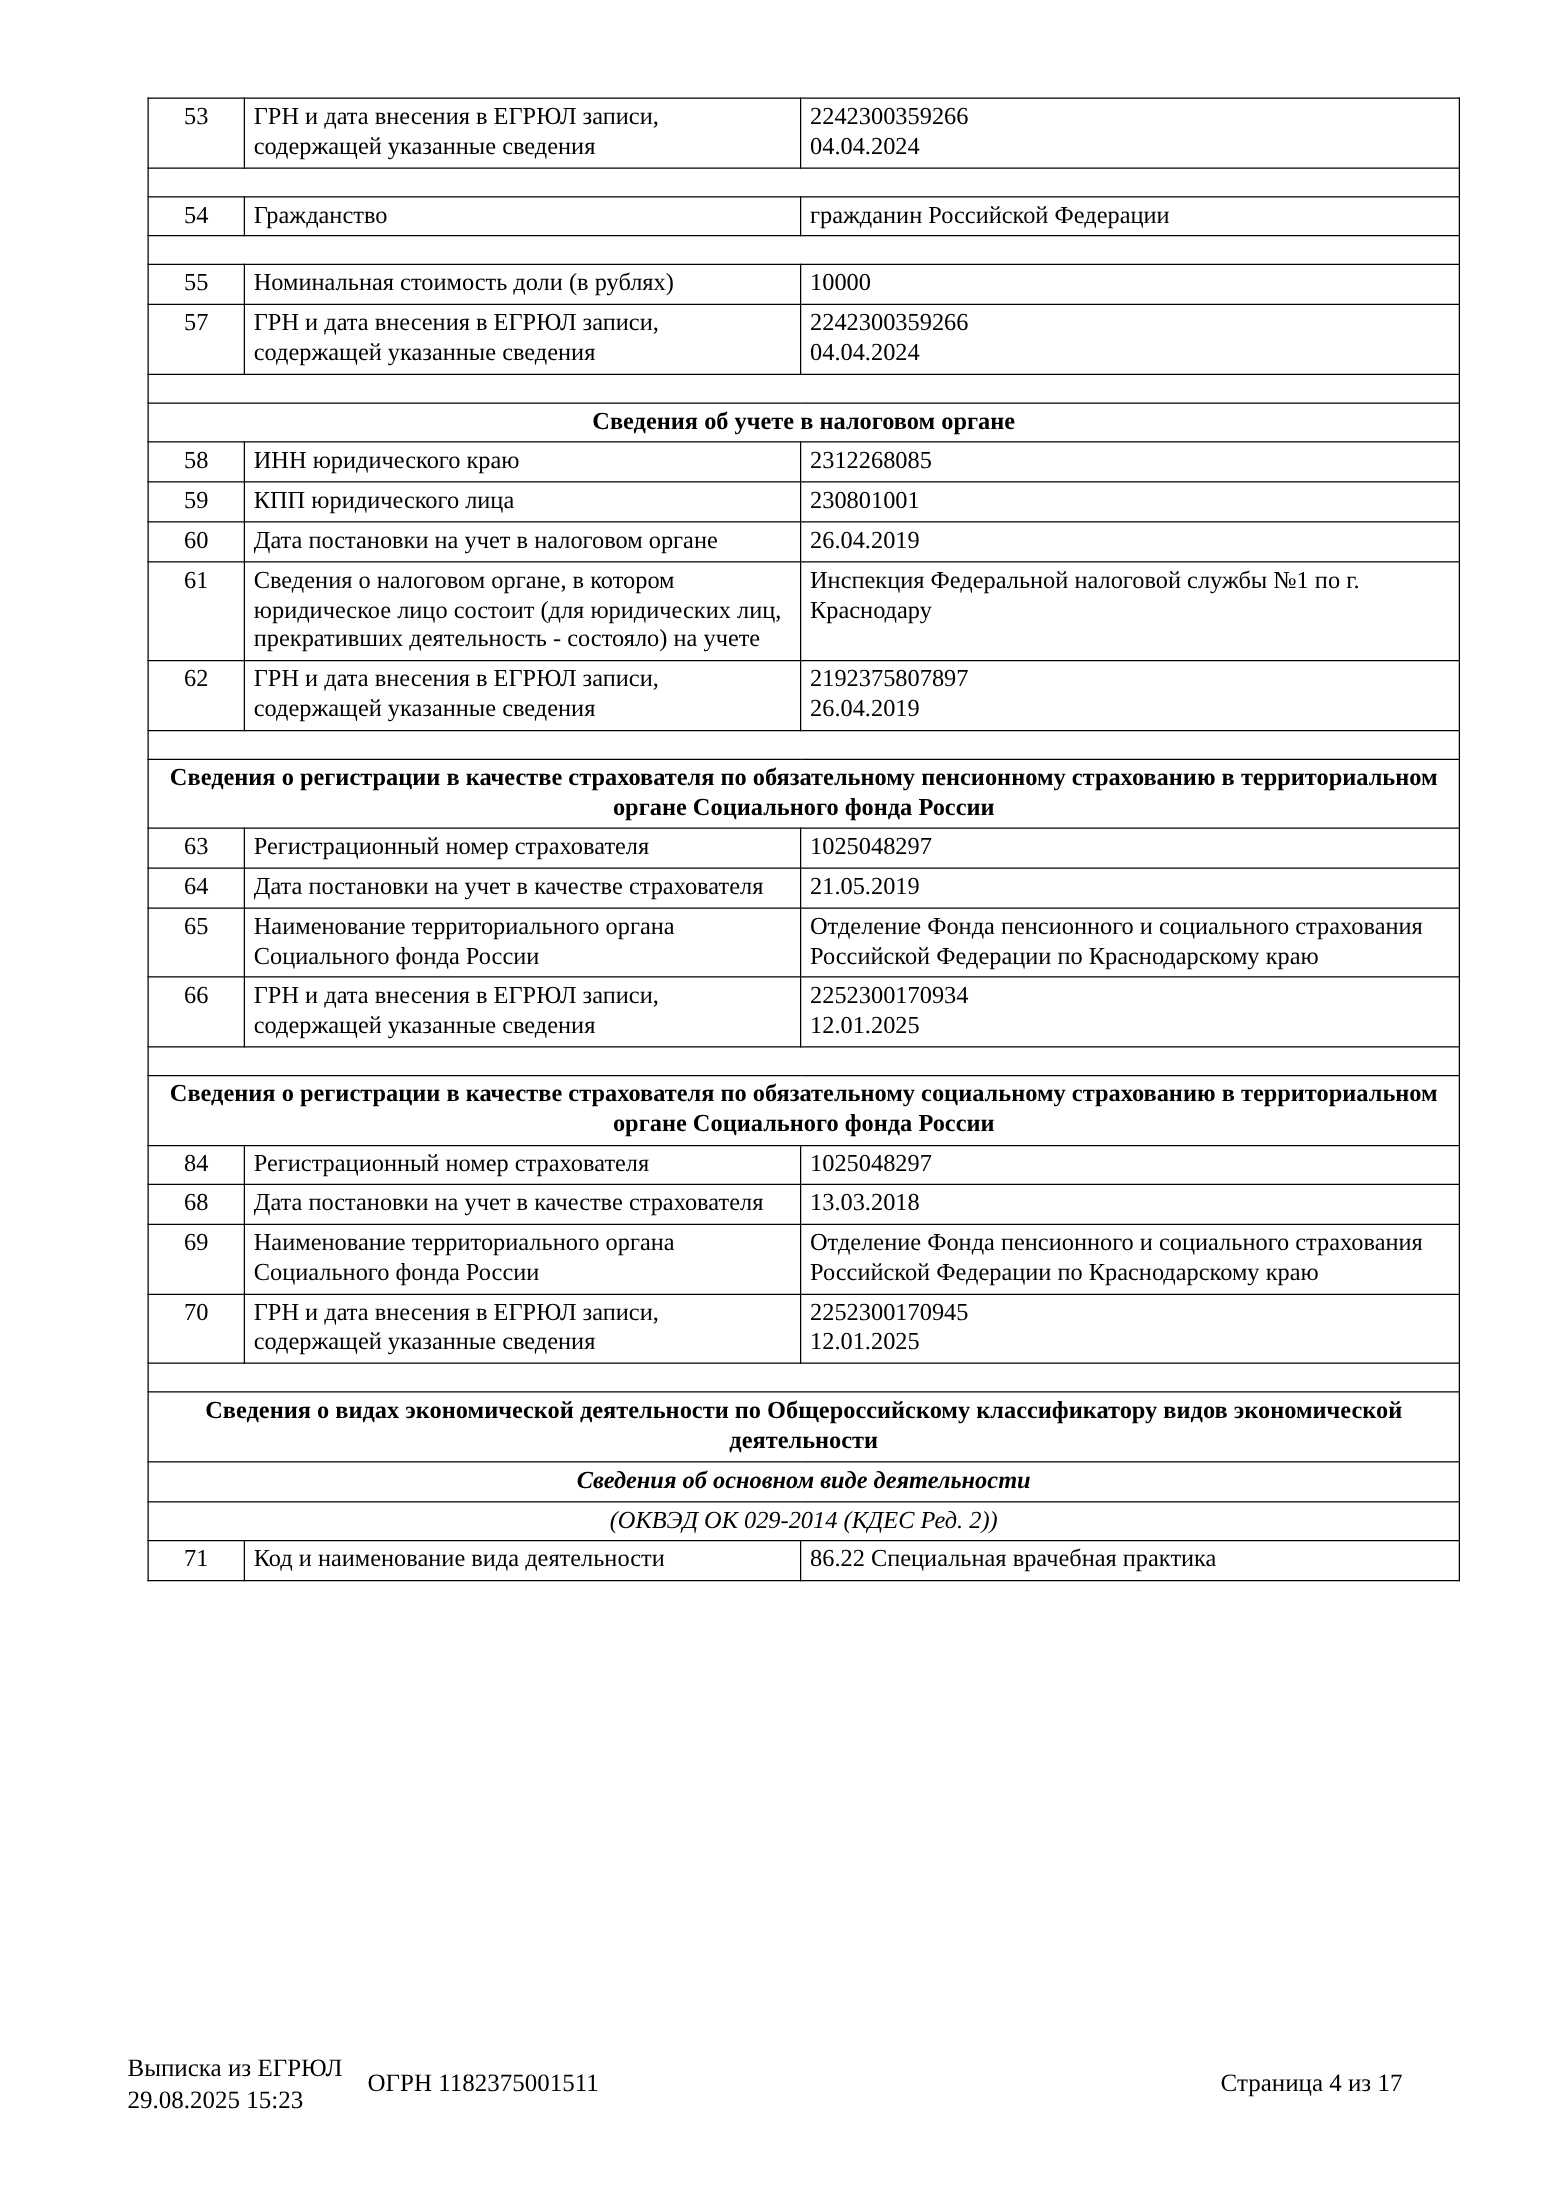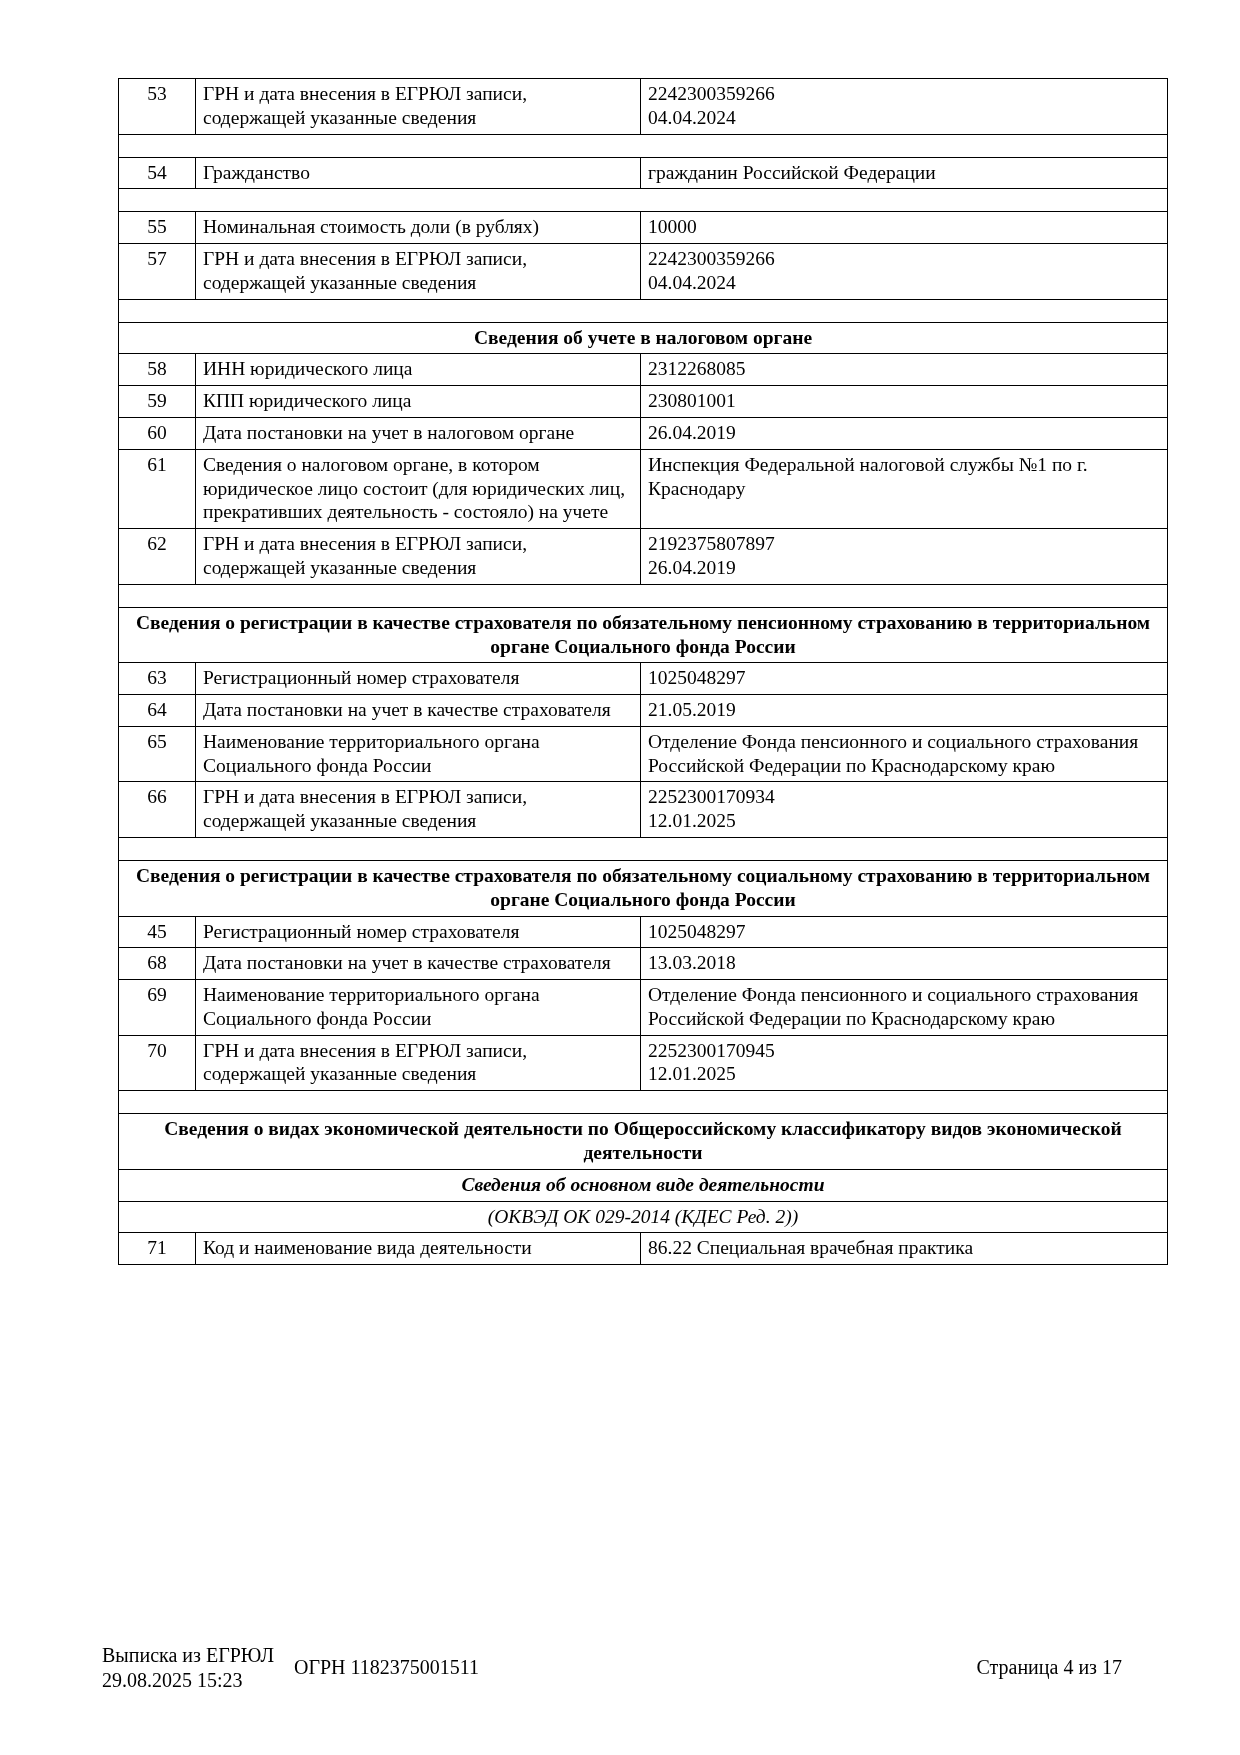--- a/index.html
+++ b/index.html
@@ -128,21 +128,21 @@
           </td>
         </tr>
         <tr class="spacer">
           <td colspan="3"></td>
         </tr>
         <tr>
           <td colspan="3" class="section">Сведения об учете в налоговом органе</td>
         </tr>
         <tr>
           <td class="num">58</td>
-          <td class="label">ИНН юридического лица</td>
+          <td class="label">ИНН юридического краю</td>
           <td class="value">
             <span class="nowrap-line">2312268085</span>
           </td>
         </tr>
         <tr>
           <td class="num">59</td>
           <td class="label">КПП юридического лица</td>
           <td class="value">
             <span class="nowrap-line">230801001</span>
           </td>
@@ -204,21 +204,21 @@
             <span class="nowrap-line">12.01.2025</span>
           </td>
         </tr>
         <tr class="spacer">
           <td colspan="3"></td>
         </tr>
         <tr>
           <td colspan="3" class="section">Сведения о регистрации в качестве страхователя по обязательному социальному страхованию в территориальном органе Социального фонда России</td>
         </tr>
         <tr>
-          <td class="num">45</td>
+          <td class="num">84</td>
           <td class="label">Регистрационный номер страхователя</td>
           <td class="value">
             <span class="nowrap-line">1025048297</span>
           </td>
         </tr>
         <tr>
           <td class="num">68</td>
           <td class="label">Дата постановки на учет в качестве страхователя</td>
           <td class="value">
             <span class="nowrap-line">13.03.2018</span>

